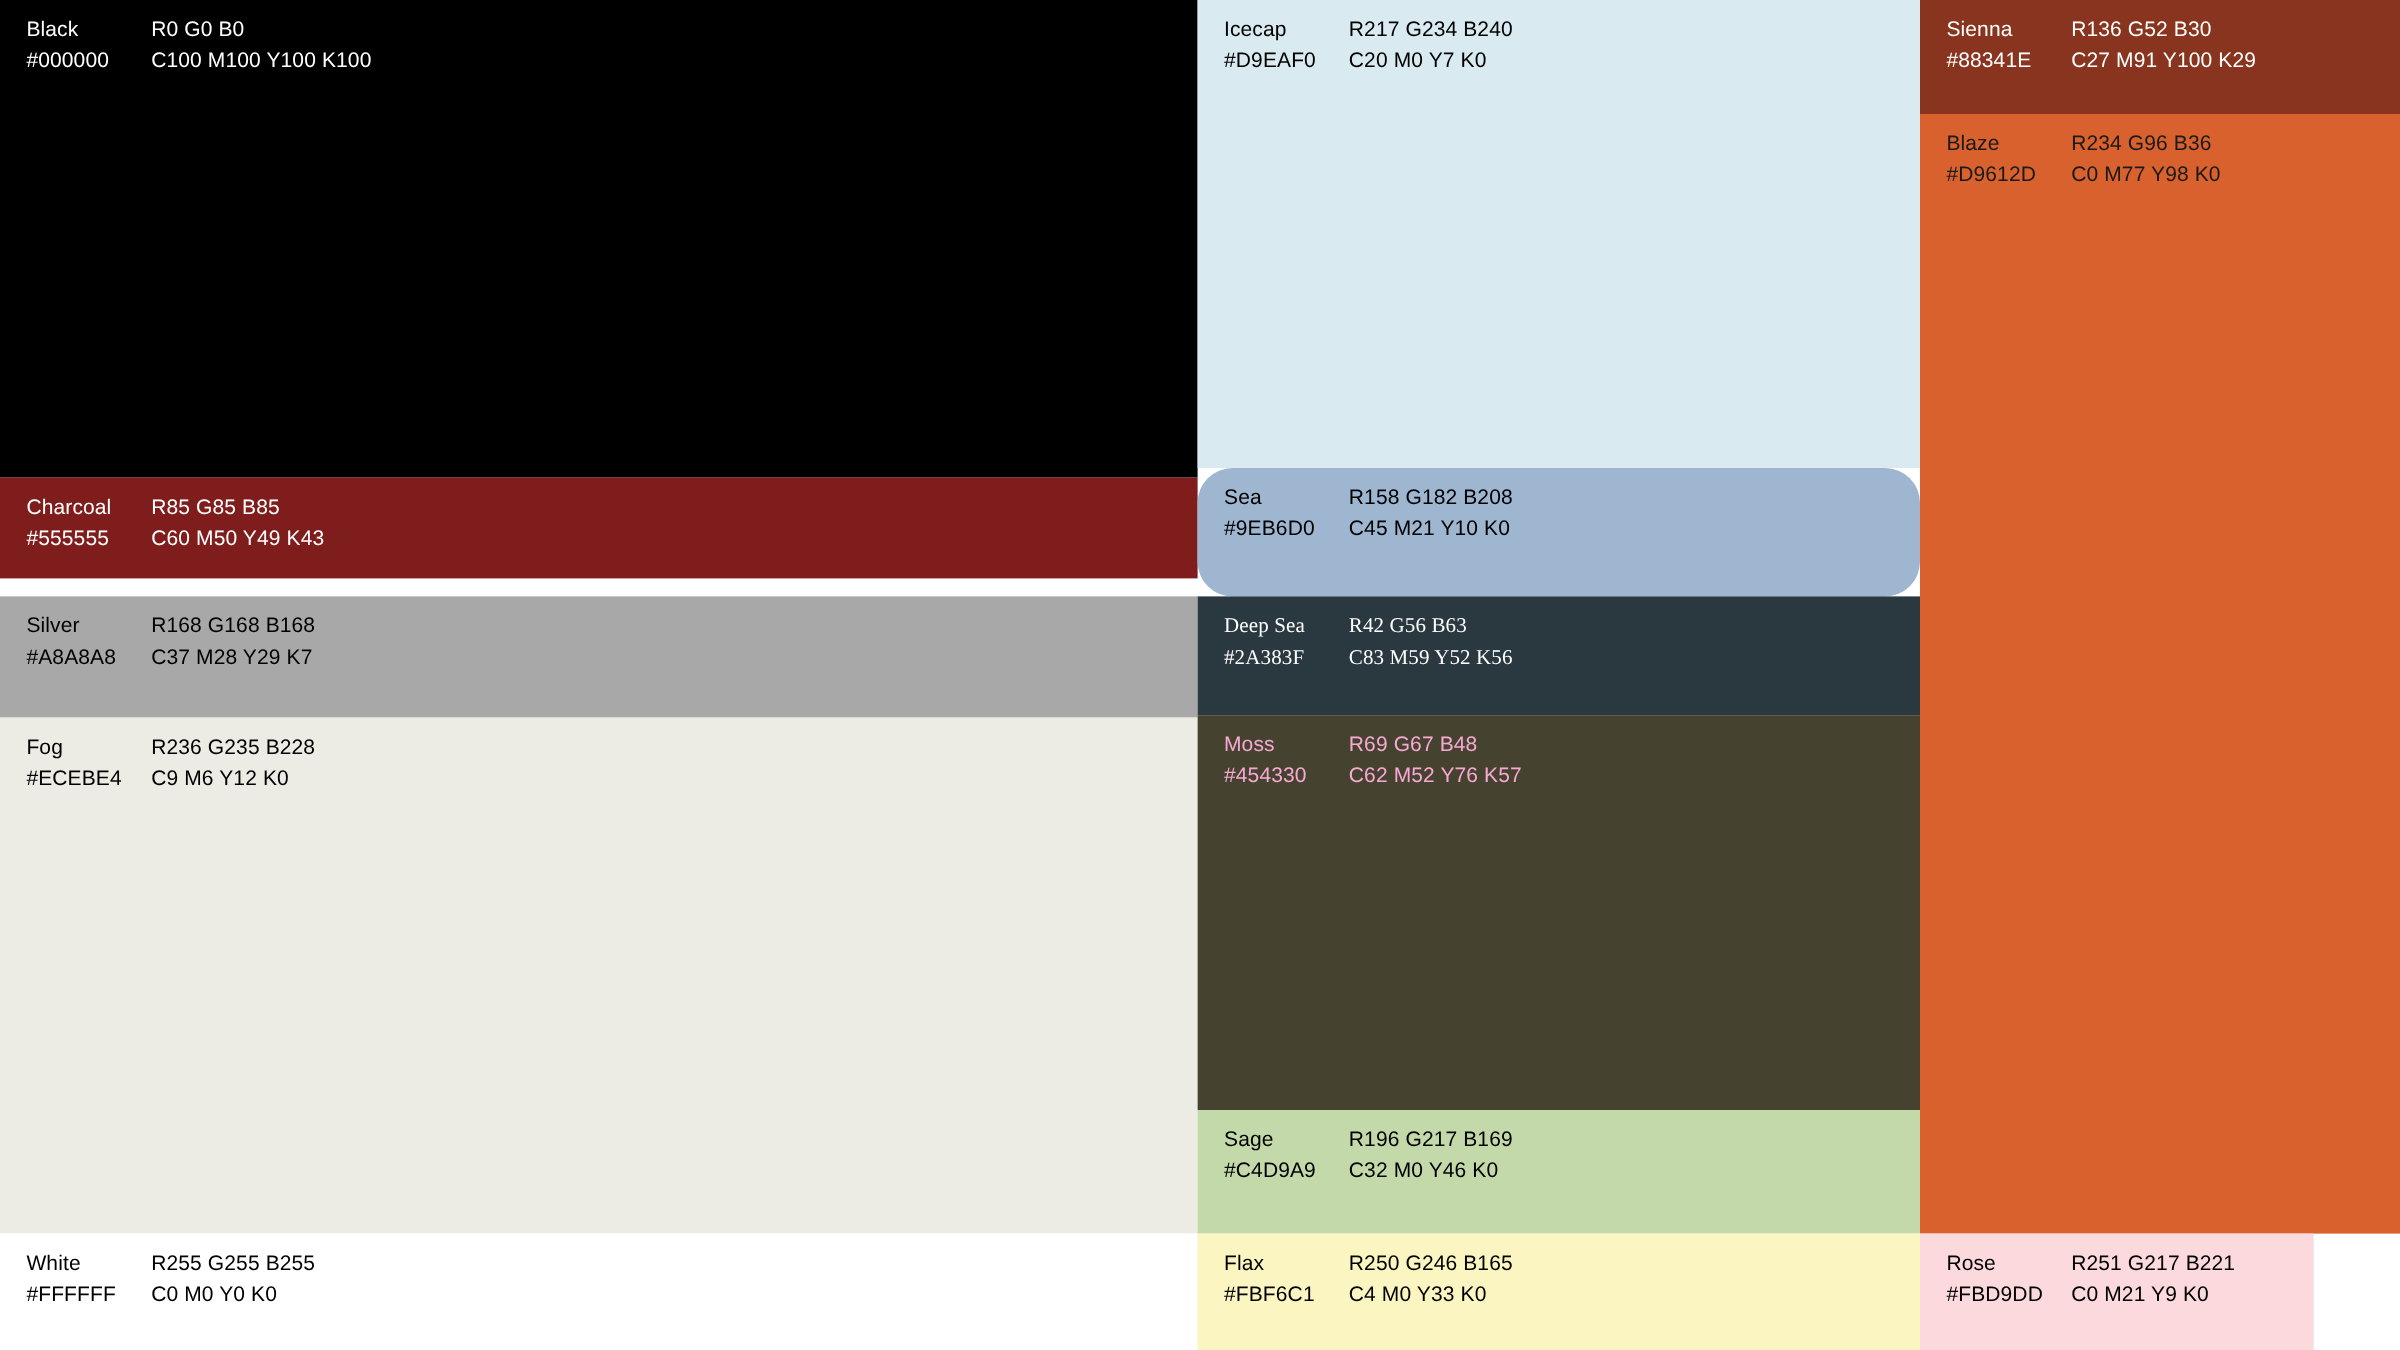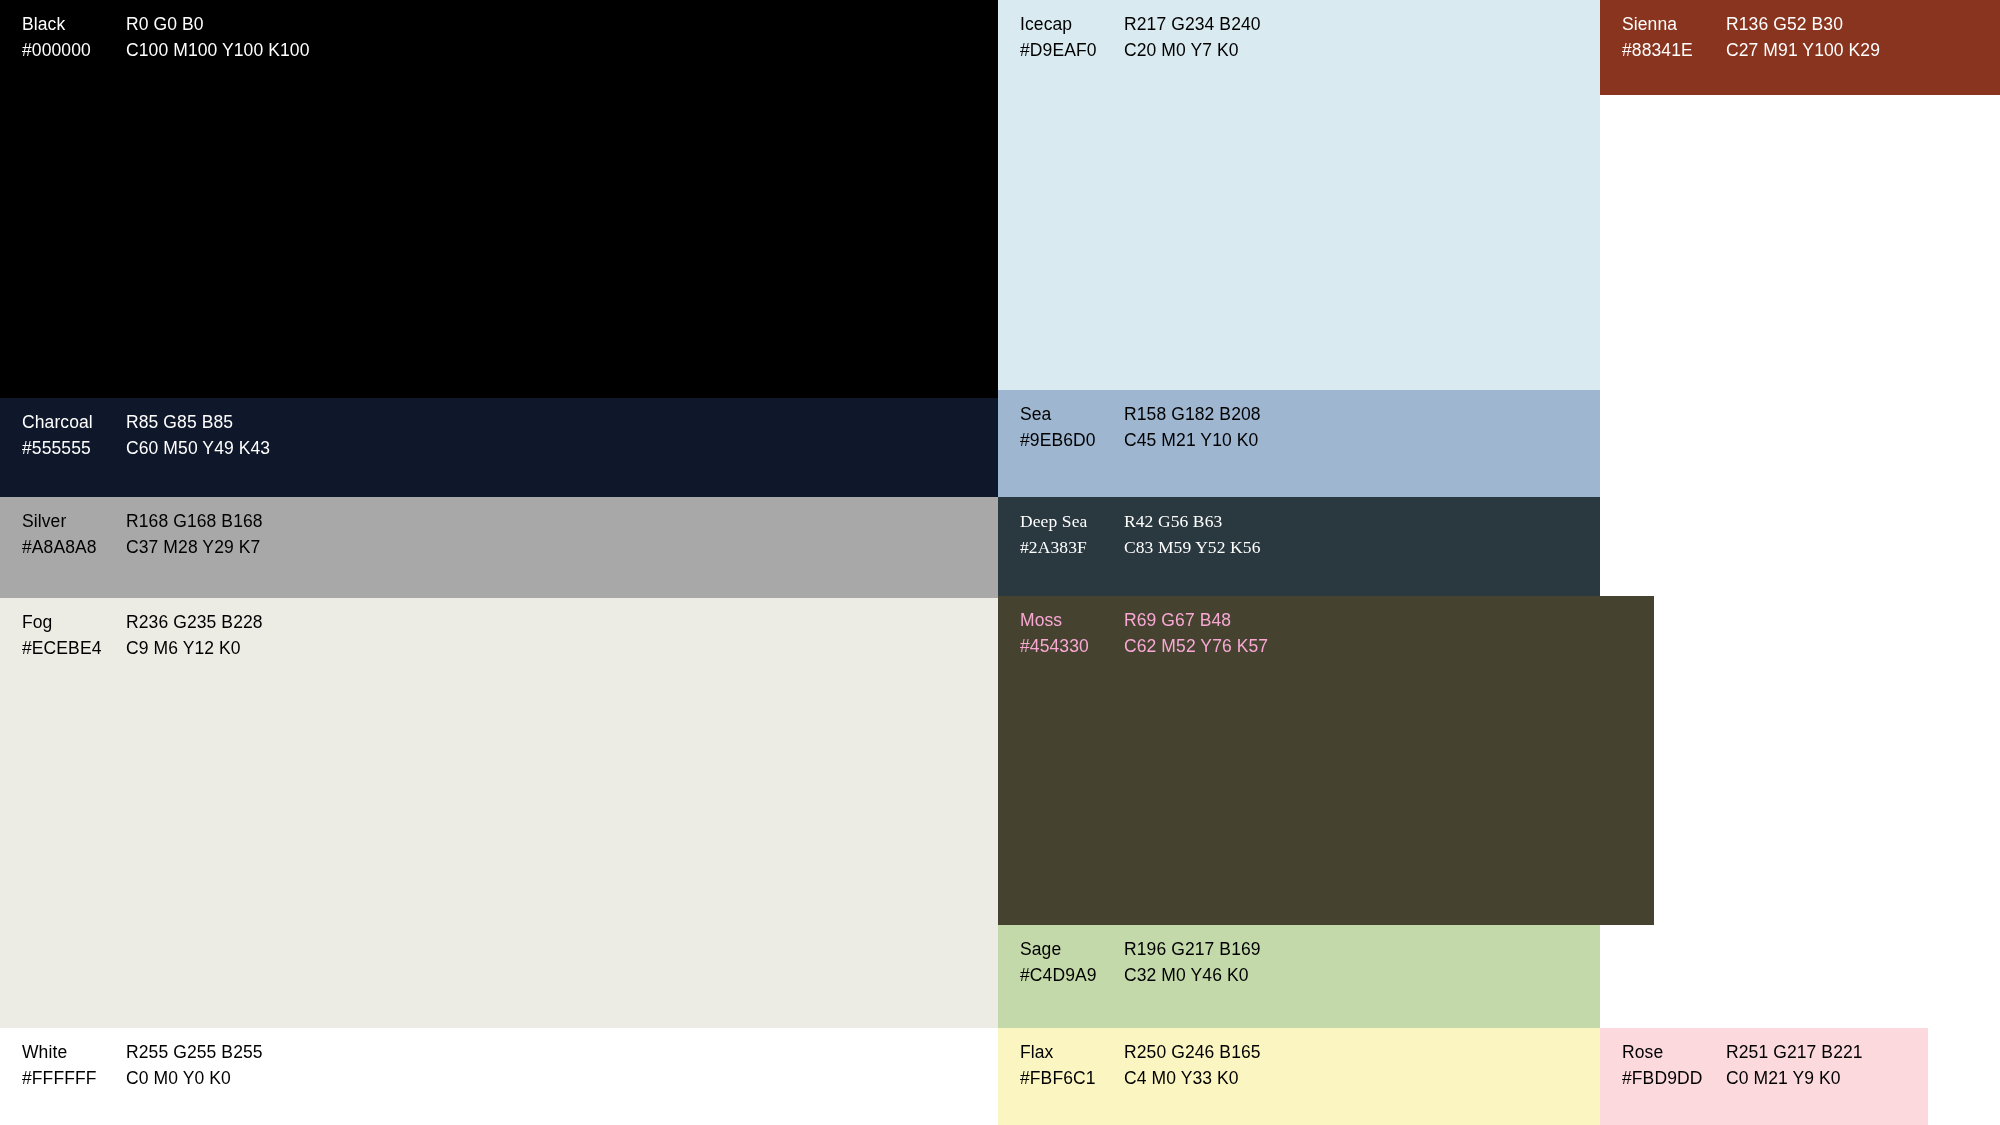--- a/index.html
+++ b/index.html
@@ -62,21 +62,21 @@
         <div class="col-names">
           <span class="swatch-name">Black</span>
           <span class="swatch-hex">#000000</span>
         </div>
         <div class="col-values">
           <span class="swatch-rgb">R0 G0 B0</span>
           <span class="swatch-cmyk">C100 M100 Y100 K100</span>
         </div>
       </div>
     </div>
-    <div class="swatch" style="left: 0px; top: 398px; width: 998px; height: 99px; background: #0f172a; color: rgb(255, 255, 255);">
+    <div class="swatch" style="left: 0px; top: 398px; width: 998px; height: 84px; background: #7f1d1d; color: rgb(255, 255, 255);">
       <div class="swatch-info">
         <div class="col-names">
           <span class="swatch-name">Charcoal</span>
           <span class="swatch-hex">#555555</span>
         </div>
         <div class="col-values">
           <span class="swatch-rgb">R85 G85 B85</span>
           <span class="swatch-cmyk">C60 M50 Y49 K43</span>
         </div>
       </div>
@@ -122,21 +122,21 @@
         <div class="col-names">
           <span class="swatch-name">Icecap</span>
           <span class="swatch-hex">#D9EAF0</span>
         </div>
         <div class="col-values">
           <span class="swatch-rgb">R217 G234 B240</span>
           <span class="swatch-cmyk">C20 M0 Y7 K0</span>
         </div>
       </div>
     </div>
-    <div class="swatch" style="left: 998px; top: 390px; width: 602px; height: 107px; background: rgb(158, 182, 208); color: rgb(0, 0, 0);">
+    <div class="swatch" style="left: 998px; top: 390px; width: 602px; height: 107px; background: rgb(158, 182, 208); color: rgb(0, 0, 0); border-radius: 29px;">
       <div class="swatch-info">
         <div class="col-names">
           <span class="swatch-name">Sea</span>
           <span class="swatch-hex">#9EB6D0</span>
         </div>
         <div class="col-values">
           <span class="swatch-rgb">R158 G182 B208</span>
           <span class="swatch-cmyk">C45 M21 Y10 K0</span>
         </div>
       </div>
@@ -191,20 +191,32 @@
     </div>
     <div class="swatch" style="left: 1600px; top: 0px; width: 400px; height: 95px; background: rgb(136, 52, 30); color: rgb(255, 255, 255);">
       <div class="swatch-info">
         <div class="col-names">
           <span class="swatch-name">Sienna</span>
           <span class="swatch-hex">#88341E</span>
         </div>
         <div class="col-values">
           <span class="swatch-rgb">R136 G52 B30</span>
           <span class="swatch-cmyk">C27 M91 Y100 K29</span>
+        </div>
+      </div>
+    </div>
+    <div class="swatch" style="left: 1600px; top: 95px; width: 400px; height: 933px; background: rgb(217, 97, 45); color: rgb(26, 26, 26);">
+      <div class="swatch-info">
+        <div class="col-names">
+          <span class="swatch-name">Blaze</span>
+          <span class="swatch-hex">#D9612D</span>
+        </div>
+        <div class="col-values">
+          <span class="swatch-rgb">R234 G96 B36</span>
+          <span class="swatch-cmyk">C0 M77 Y98 K0</span>
         </div>
       </div>
     </div>
     <div class="swatch" style="left: 1600px; top: 1028px; width: 328px; height: 97px; background: rgb(251, 217, 221); color: rgb(0, 0, 0);">
       <div class="swatch-info">
         <div class="col-names">
           <span class="swatch-name">Rose</span>
           <span class="swatch-hex">#FBD9DD</span>
         </div>
         <div class="col-values">

